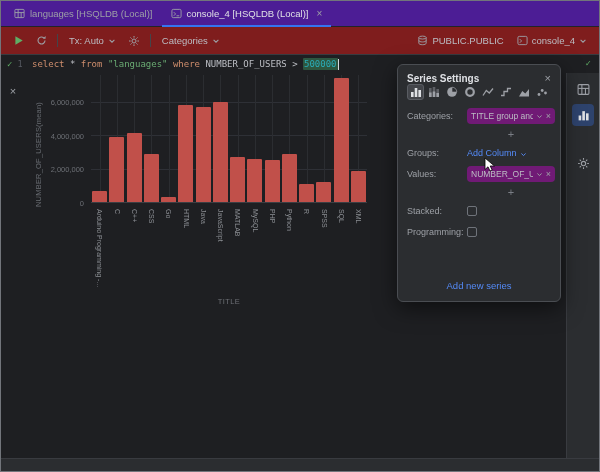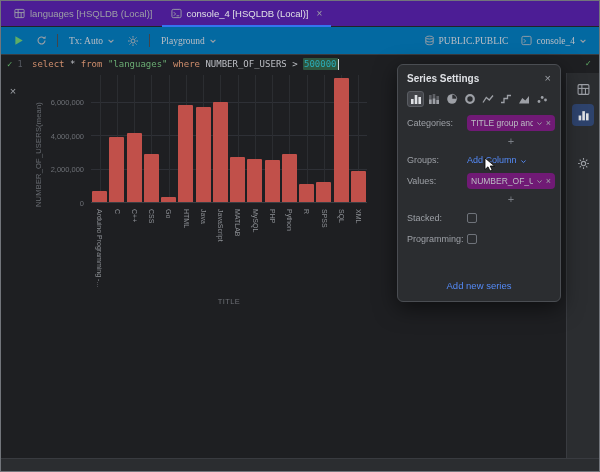--- a/index.html
+++ b/index.html
@@ -7,21 +7,21 @@
   .window{width:600px;height:472px;border:1px solid #72757b;background:#1e1f22;display:flex;flex-direction:column;overflow:hidden;}
 
   
   .tabbar{flex:0 0 26px;height:26px;background:#4c1d95;display:flex;align-items:stretch;padding-left:4px;border-bottom:1px solid #222427;}
   .tab{display:flex;align-items:center;gap:5px;padding:0 9px;font-size:9.5px;color:#9da0a6;position:relative;white-space:nowrap;}
   .tab.active{color:#dfe1e5;}
   .tab.active::after{content:"";position:absolute;left:0;right:0;bottom:-1px;height:2px;background:#3574f0;}
   .tab-close{margin-left:3px;font-size:10px;color:#9da0a6;line-height:1;}
 
   
-  .toolbar{flex:0 0 28px;height:28px;background:#0369a1;border-bottom:1px solid #393b40;display:flex;align-items:center;padding:0 8px;gap:5px;font-size:9.5px;color:#bcbec4;font-family:Liberation Serif, serif;}
+  .toolbar{flex:0 0 28px;height:28px;background:#7f1d1d;border-bottom:1px solid #393b40;display:flex;align-items:center;padding:0 8px;gap:5px;font-size:9.5px;color:#bcbec4;}
   .tbtn{width:18px;height:18px;display:flex;align-items:center;justify-content:center;border-radius:3px;}
   .tsep{width:1px;height:13px;background:#43454a;margin:0 2px;}
   .tdrop{display:flex;align-items:center;gap:4px;padding:0 4px;height:18px;border-radius:3px;white-space:nowrap;}
   .spacer{flex:1;}
 
   
   .editor-row{flex:0 0 18px;height:18px;background:#1e1f22;display:flex;align-items:center;font-family:"DejaVu Sans Mono",monospace;font-size:9px;position:relative;}
   .gutter{width:31px;flex:0 0 31px;display:flex;align-items:center;gap:5px;padding-left:6px;}
   .check{color:#5fad65;font-size:9px;line-height:1;}
   .linenum{font-size:8.5px;color:#575b63;}
@@ -50,21 +50,21 @@
   .slot{flex:1;height:100%;display:flex;align-items:flex-end;justify-content:center;position:relative;}
   .slot::before{content:"";position:absolute;left:50%;top:0;bottom:0;width:1px;background:#2b2d31;}
   .bar{width:86%;position:relative;z-index:1;border-radius:1px 1px 0 0;}
   .xlabels{position:absolute;left:66px;top:133px;width:276px;height:85px;display:flex;overflow:hidden;}
   .xslot{flex:1;display:flex;justify-content:center;overflow:hidden;}
   .xlabel{writing-mode:vertical-rl;font-size:7px;line-height:1.1;color:#8c8f94;white-space:nowrap;padding-top:3px;}
   .x-title{position:absolute;left:66px;top:224px;width:276px;text-align:center;font-size:7.5px;color:#6d7076;letter-spacing:.4px;}
 
   
   .series-panel{position:absolute;right:5px;top:-9px;width:164px;height:238px;background:#2b2d30;border:1px solid #4a4d52;border-radius:6px;box-shadow:0 6px 22px rgba(0,0,0,.55);padding:8px 9px;display:flex;flex-direction:column;z-index:10;font-size:9px;color:#9da0a6;}
-  .sp-header{display:flex;justify-content:space-between;align-items:center;color:#dfe1e5;font-size:10px;font-weight:bold;margin-bottom:7px;}
+  .sp-header{display:flex;justify-content:space-between;align-items:center;color:#dfe1e5;font-size:10px;font-weight:bold;}
   .sp-close{color:#9da0a6;font-weight:normal;font-size:11px;line-height:1;}
   .sp-icons{display:flex;gap:1px;margin-bottom:8px;}
   .sp-type{width:17px;height:16px;display:flex;align-items:center;justify-content:center;border-radius:3px;color:#9da0a6;border:1px solid transparent;}
   .sp-type.selected{background:#43454a;border-color:#5a5d63;color:#dfe1e5;}
   .sp-row{display:flex;align-items:center;margin-bottom:5px;min-height:16px;}
   .sp-label{width:60px;flex:0 0 60px;color:#9da0a6;}
   .chip{width:88px;height:16px;background:#701a75;border-radius:4px;display:flex;align-items:center;padding:0 4px;gap:3px;color:#bcbec4;font-size:8.5px;}
   .chip-text{flex:1;overflow:hidden;white-space:nowrap;}
   .chip-x{color:#9da0a6;font-size:9px;line-height:1;}
   .sp-plus{margin-left:60px;width:88px;text-align:center;color:#7a7e85;font-size:11px;line-height:11px;margin-bottom:5px;}
@@ -133,21 +133,21 @@
     <div class="tbtn">
       <svg width="12" height="12" viewBox="0 0 12 12">
         <g fill="none" stroke="#9da0a6" stroke-width="1">
           <circle cx="6" cy="6" r="2"></circle>
           <path d="M6 1v1.6 M6 9.4V11 M1 6h1.6 M9.4 6H11 M2.5 2.5l1.1 1.1 M8.4 8.4l1.1 1.1 M9.5 2.5L8.4 3.6 M3.6 8.4L2.5 9.5"></path>
         </g>
       </svg>
     </div>
     <div class="tsep"></div>
     <div class="tdrop">
-      <span>Playground</span>
+      <span>Categories</span>
       <svg width="8" height="8" viewBox="0 0 8 8">
         <path d="M1.6 2.9 L4 5.2 L6.4 2.9" fill="none" stroke="#9da0a6" stroke-width="1.1"></path>
       </svg>
     </div>
     <div class="spacer"></div>
     <div class="tdrop">
       <svg width="11" height="11" viewBox="0 0 12 12">
         <g fill="none" stroke="#9da0a6" stroke-width="1">
           <ellipse cx="6" cy="2.8" rx="4" ry="1.6"></ellipse>
           <path d="M2 2.8v6.2c0 .9 1.8 1.6 4 1.6s4-.7 4-1.6V2.8"></path>

